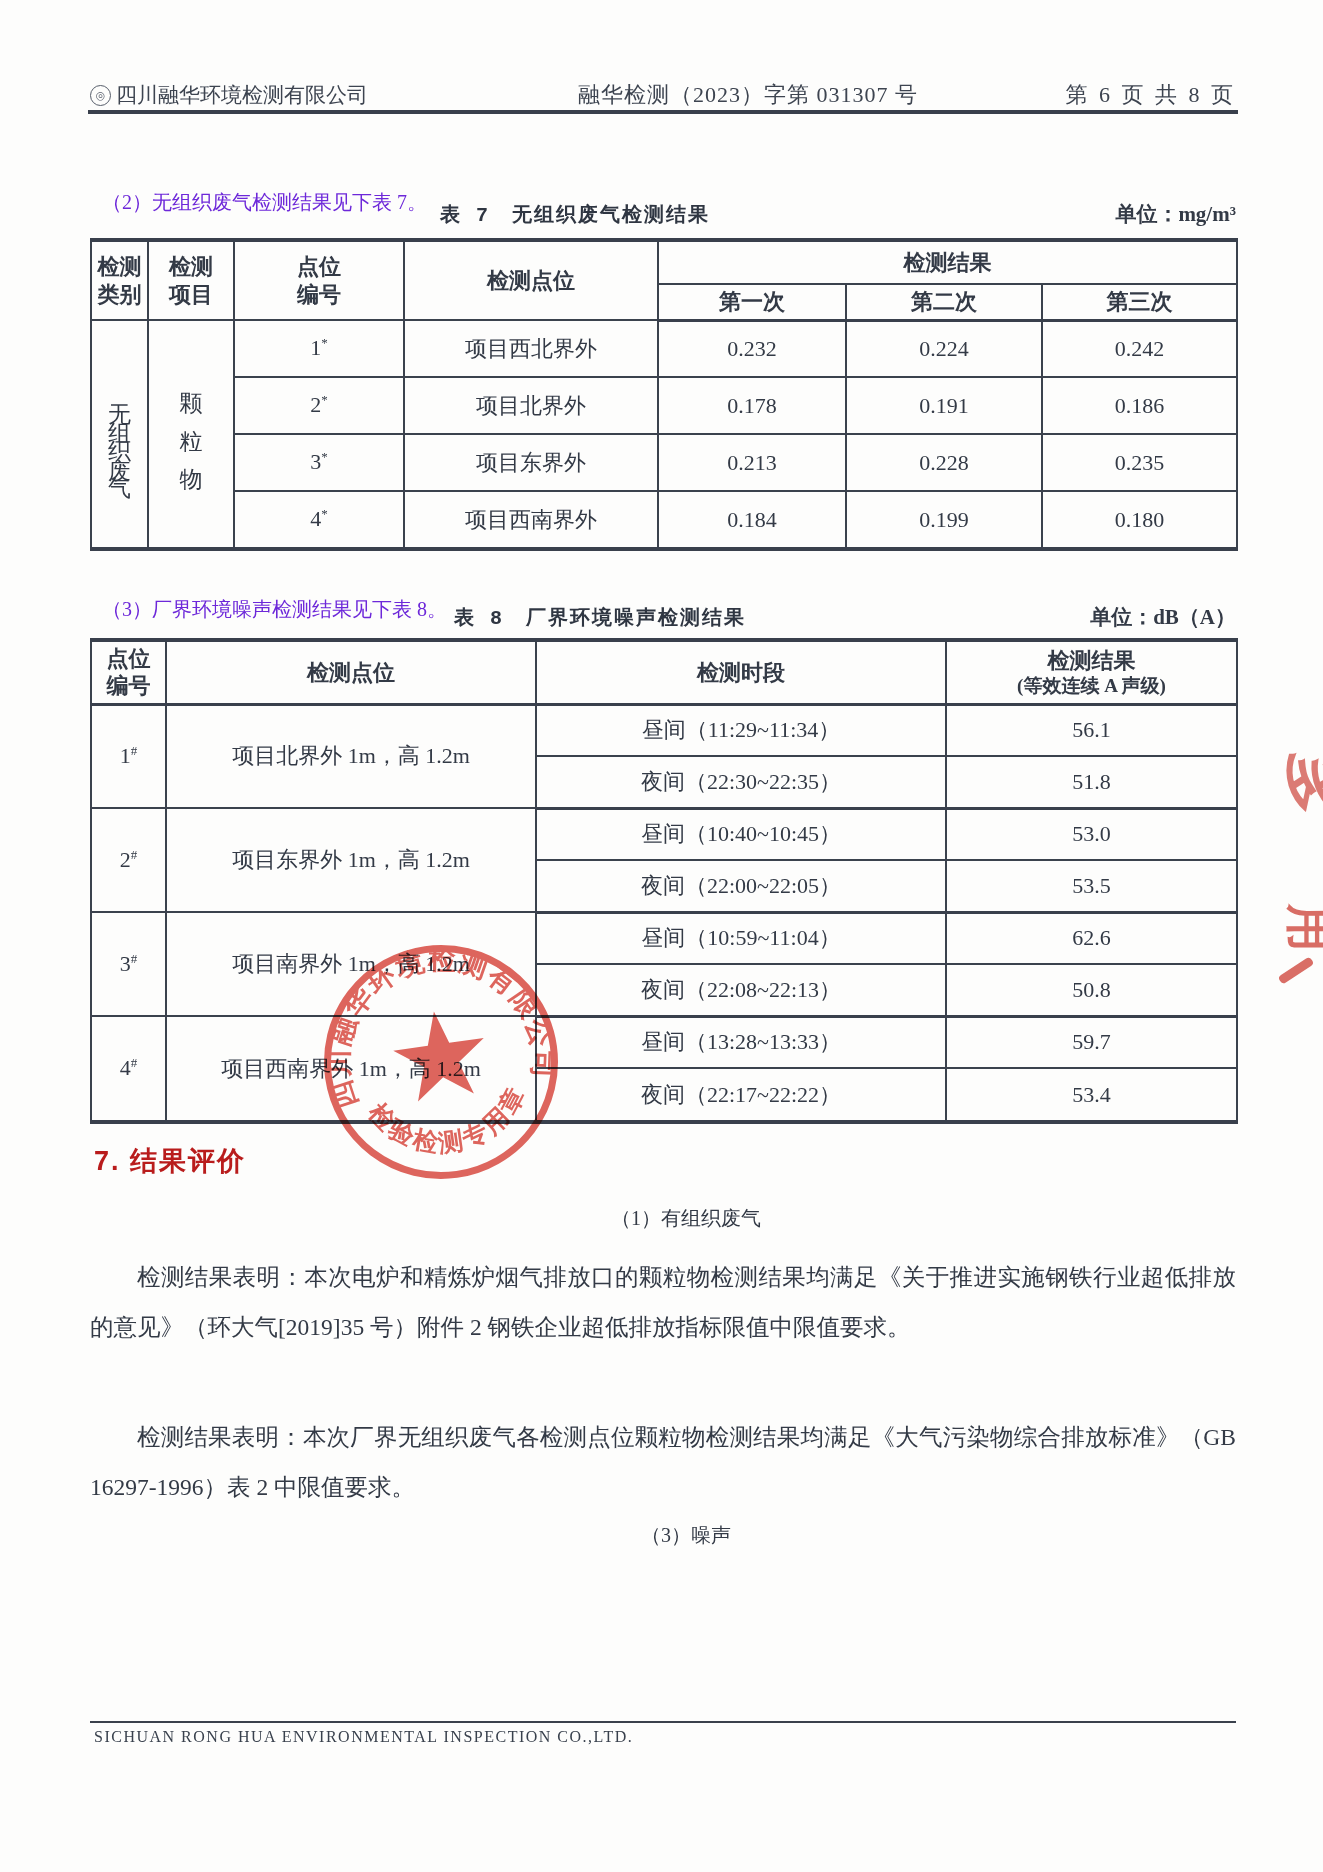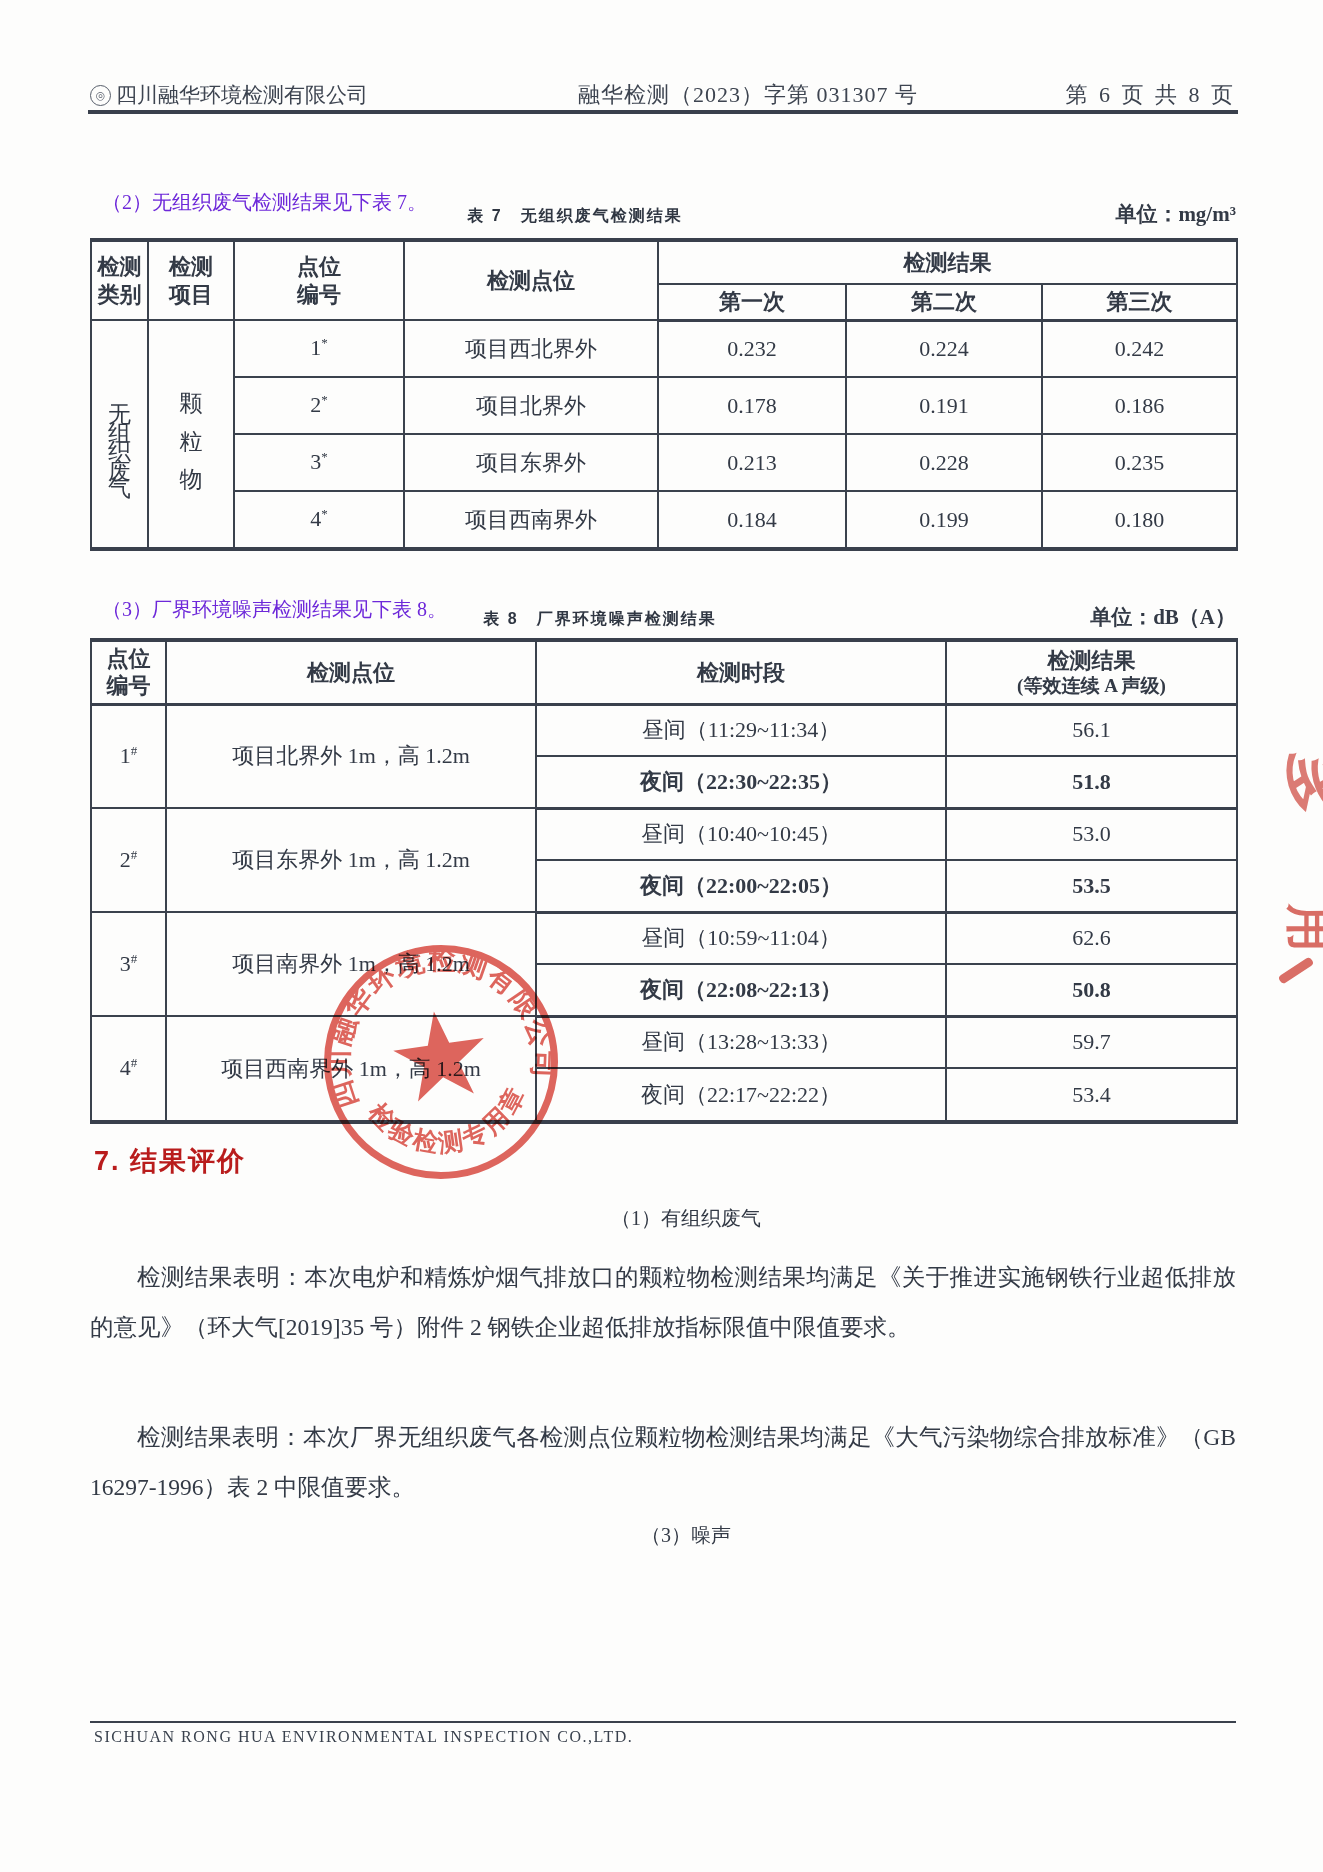--- a/index.html
+++ b/index.html
@@ -20,34 +20,34 @@
   .hdr-right { width:230px; text-align:right; font-size:22px; letter-spacing:3px; }
   #hdr-rule { left:88px; top:110px; width:1150px; height:3.5px; background:#39404c; }
 
   
   .intro { left:90px; width:1146px; font-size:20px; padding-left:12px; color:#6d28d9;margin-top:26px; }
   #p2 { top:163px; }
   #p3 { top:570px; }
   .caption { left:90px; width:1146px; display:grid; align-items:baseline; }
   .cap7 { top:200px; grid-template-columns:124px 1fr 300px; }
   .cap8 { top:603px; grid-template-columns:174px 1fr 300px; }
-  .cap-title { text-align:center; font-family:Liberation Sans, sans-serif;
-               font-weight:bold; font-size:16px; letter-spacing:2px; color:#2f3642; }
+  .cap-title { text-align:center; font-family:Liberation Mono, monospace;
+               font-weight:bold; font-size:20px; letter-spacing:2px; color:#2f3642; }
   .cap-unit { text-align:right; font-weight:bold; font-size:21px; color:#333a46; }
 
   
   .doc-table { position:absolute; left:90px; border-collapse:collapse; table-layout:fixed; width:1146px;
                border-top:4px solid #39404c; border-bottom:4px solid #39404c; }
   .doc-table td { border:2px solid #3b424d; text-align:center; vertical-align:middle;
                   font-size:22px; padding:0 2px; color:#333a46; overflow:hidden; }
   #t7 { top:238px; }
   #t8 { top:638px; }
   .th td { font-weight:bold; line-height:1.25; }
   tr.th-sep td { border-bottom:3px solid #39404c; }
-  tr.grp td { border-bottom:3px solid #39404c;font-weight:bold; }
+  tr.grp td { border-bottom:3px solid #39404c; }
   .vtext { writing-mode:vertical-rl; text-orientation:upright; line-height:1; display:inline-block; }
   .vt-cat { letter-spacing:18px; font-size:23px; }
   .vt-item { letter-spacing:38px; font-size:23px; }
   sup.mark { font-size:13px; vertical-align:super; letter-spacing:0; }
   .res-hdr-2 { font-size:19px; font-weight:bold; }
 
   
   #h7 { left:94px; top:1143px; font-family:"Liberation Sans","DejaVu Sans",sans-serif;
         font-weight:bold; font-size:27px; letter-spacing:2px; color:#b91c1c; }
   .sub { left:90px; width:1146px; font-size:20px; padding-left:46px;text-align:center; }

